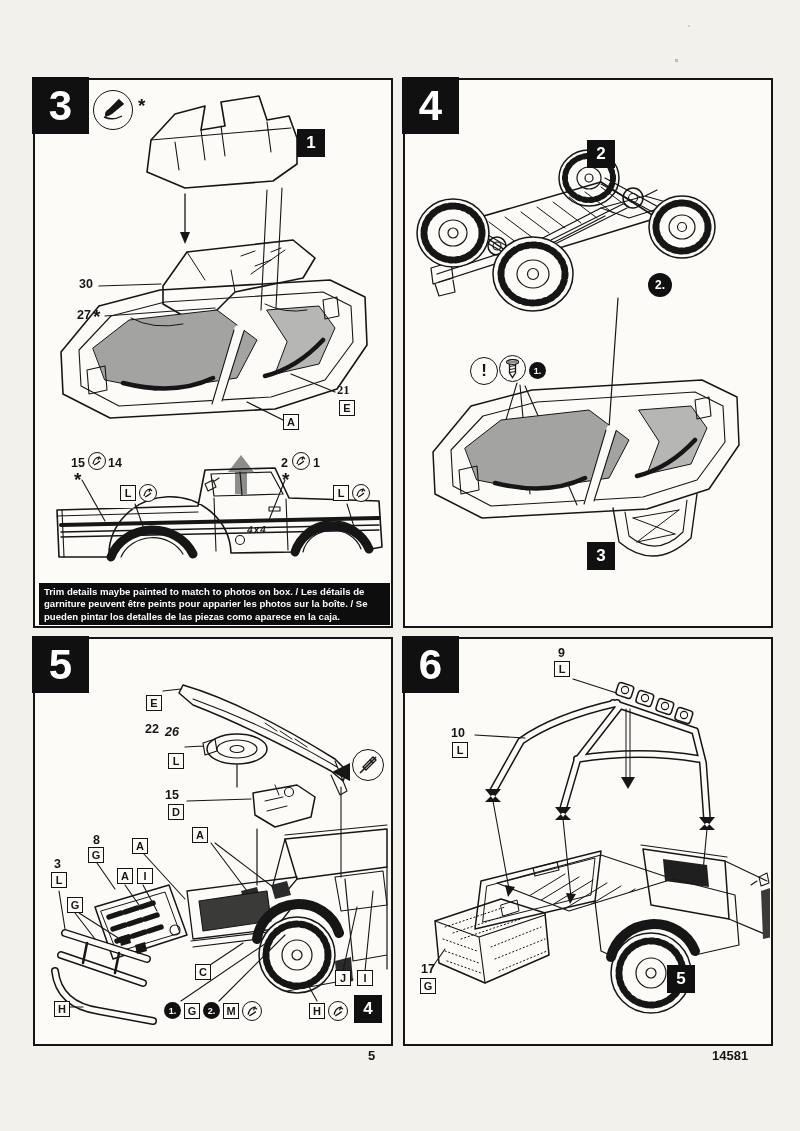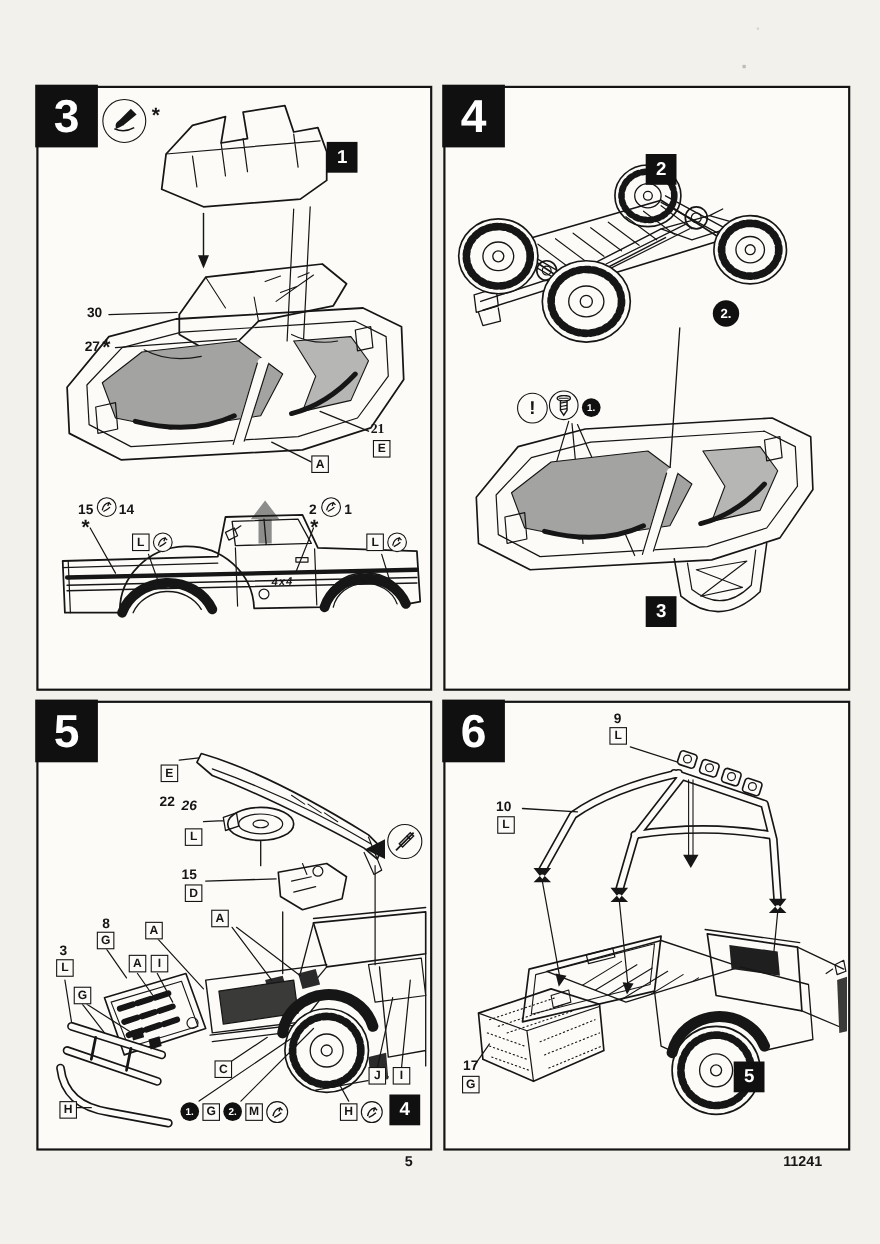--- a/index.html
+++ b/index.html
@@ -158,20 +158,21 @@
     </div>
     <div class="lbox" style="left:298px;top:405px;">L</div>
     <div class="icirc" style="left:317px;top:404px;width:18px;height:18px;">
       <svg width="12" height="12" viewBox="0 0 12 12" fill="none" stroke="#161616" stroke-width="1.2">
         <path d="M2,9 Q3,3 8,2 L7,5 M8,2 L10,4"></path>
           <path d="M3,10 Q7,8 9,6"></path>
       </svg>
     </div>
     <div class="decal4x4" style="left:212px;top:444px;">4x4</div>
 
+    <div class="note" style="left:4px;top:503px;width:351px;height:42px;">Trim details maybe painted to match to photos on box. / Les détails de garniture peuvent être peints pour apparier les photos sur la boîte. / Se pueden pintar los detalles de las piezas como aparece en la caja.</div>
   </div>
 
   <div class="panel" style="left:403px;top:78px;width:370px;height:550px;">
     <svg class="art" width="365" height="545" viewBox="0 0 365 545" fill="none" stroke="#161616" stroke-width="1.5" stroke-linejoin="round" stroke-linecap="round">
 
       <g>
         <ellipse cx="184" cy="98" rx="30" ry="28" fill="#fcfbf8"></ellipse>
         <ellipse cx="184" cy="98" rx="24" ry="22" stroke-width="6" stroke-dasharray="3 3.4"></ellipse>
         <ellipse cx="184" cy="98" rx="12" ry="11" stroke-width="1.2"></ellipse>
           <circle cx="184" cy="98" r="4" stroke-width="1.2"></circle>
@@ -426,14 +427,14 @@
     <div class="pn" style="left:153px;top:8px;">9</div>
     <div class="lbox" style="left:149px;top:22px;">L</div>
     <div class="pn" style="left:46px;top:88px;">10</div>
     <div class="lbox" style="left:47px;top:103px;">L</div>
     <div class="pn" style="left:16px;top:324px;">17</div>
     <div class="lbox" style="left:15px;top:339px;">G</div>
     <div class="nbox" style="left:262px;top:326px;">5</div>
   </div>
 
   <div class="footer-num" style="left:368px;top:1048px;">5</div>
-  <div class="footer-num" style="left:712px;top:1048px;">11241</div>
+  <div class="footer-num" style="left:712px;top:1048px;">14581</div>
 </div>
 
 </body></html>

